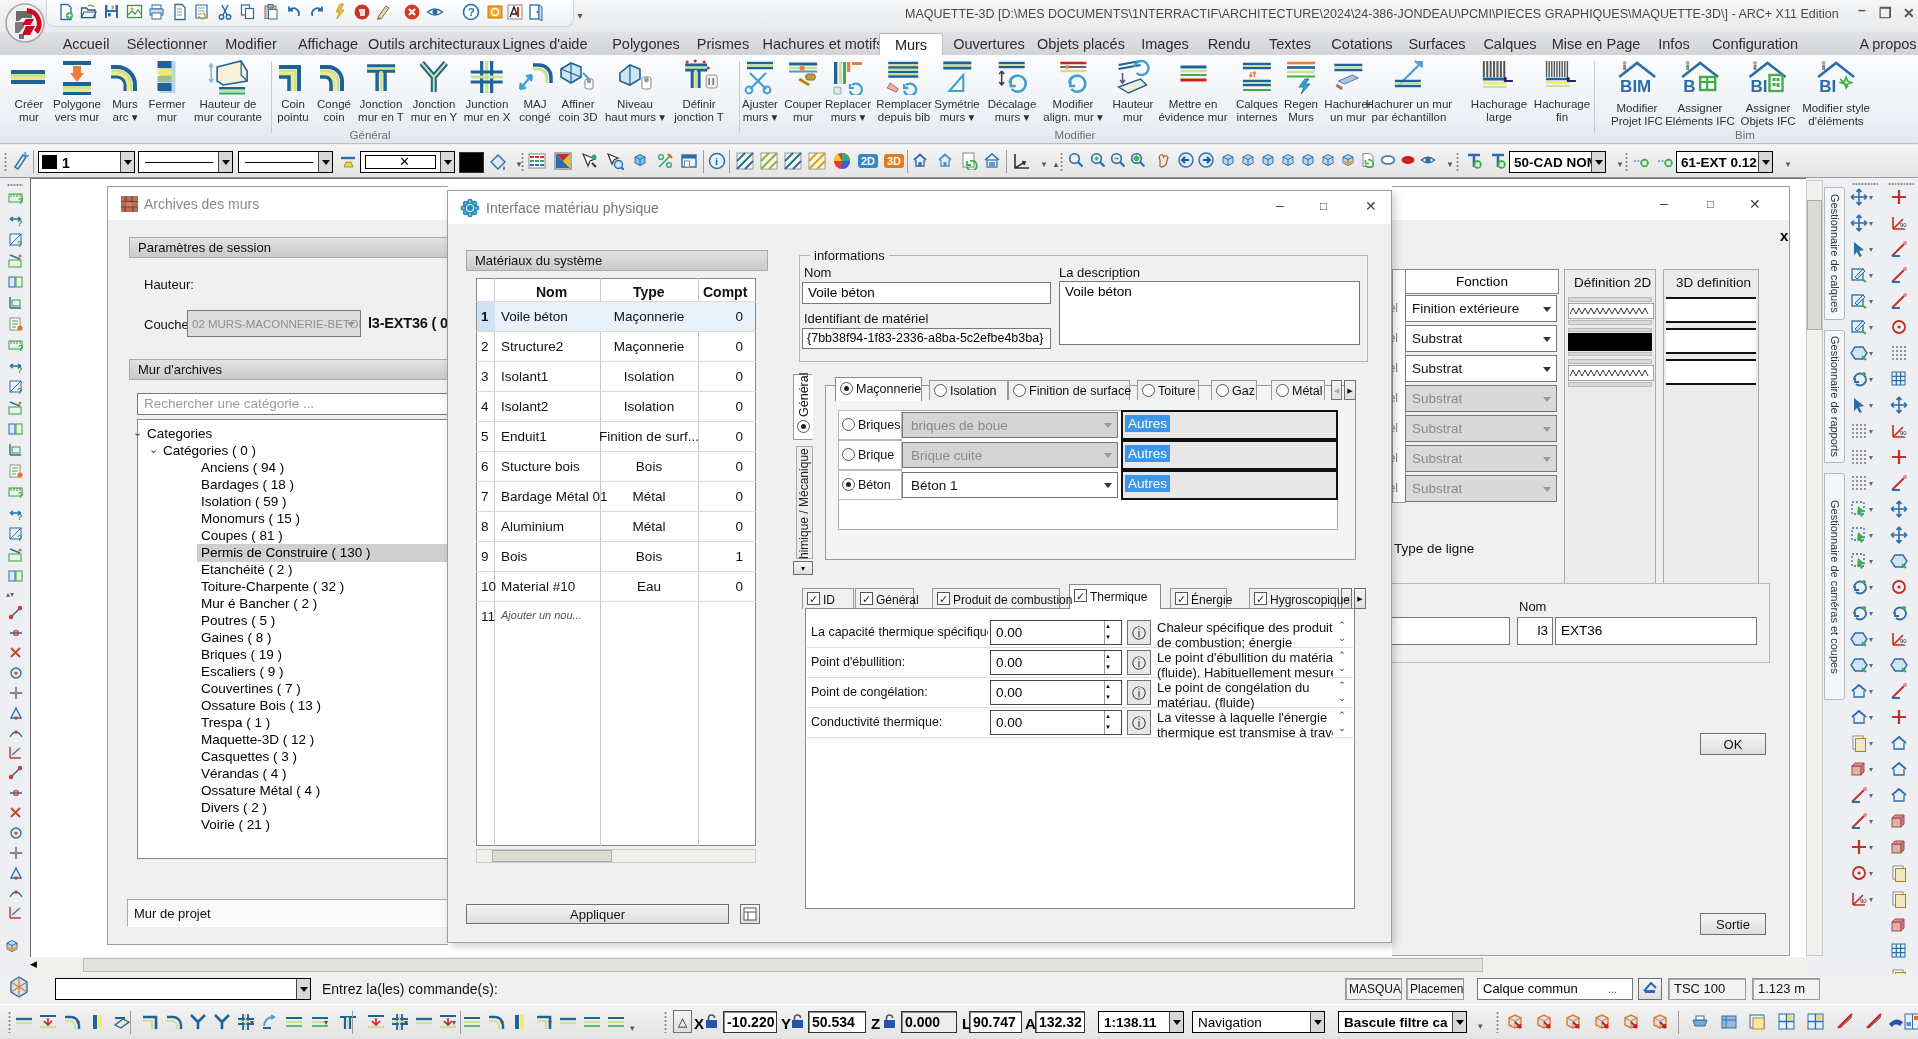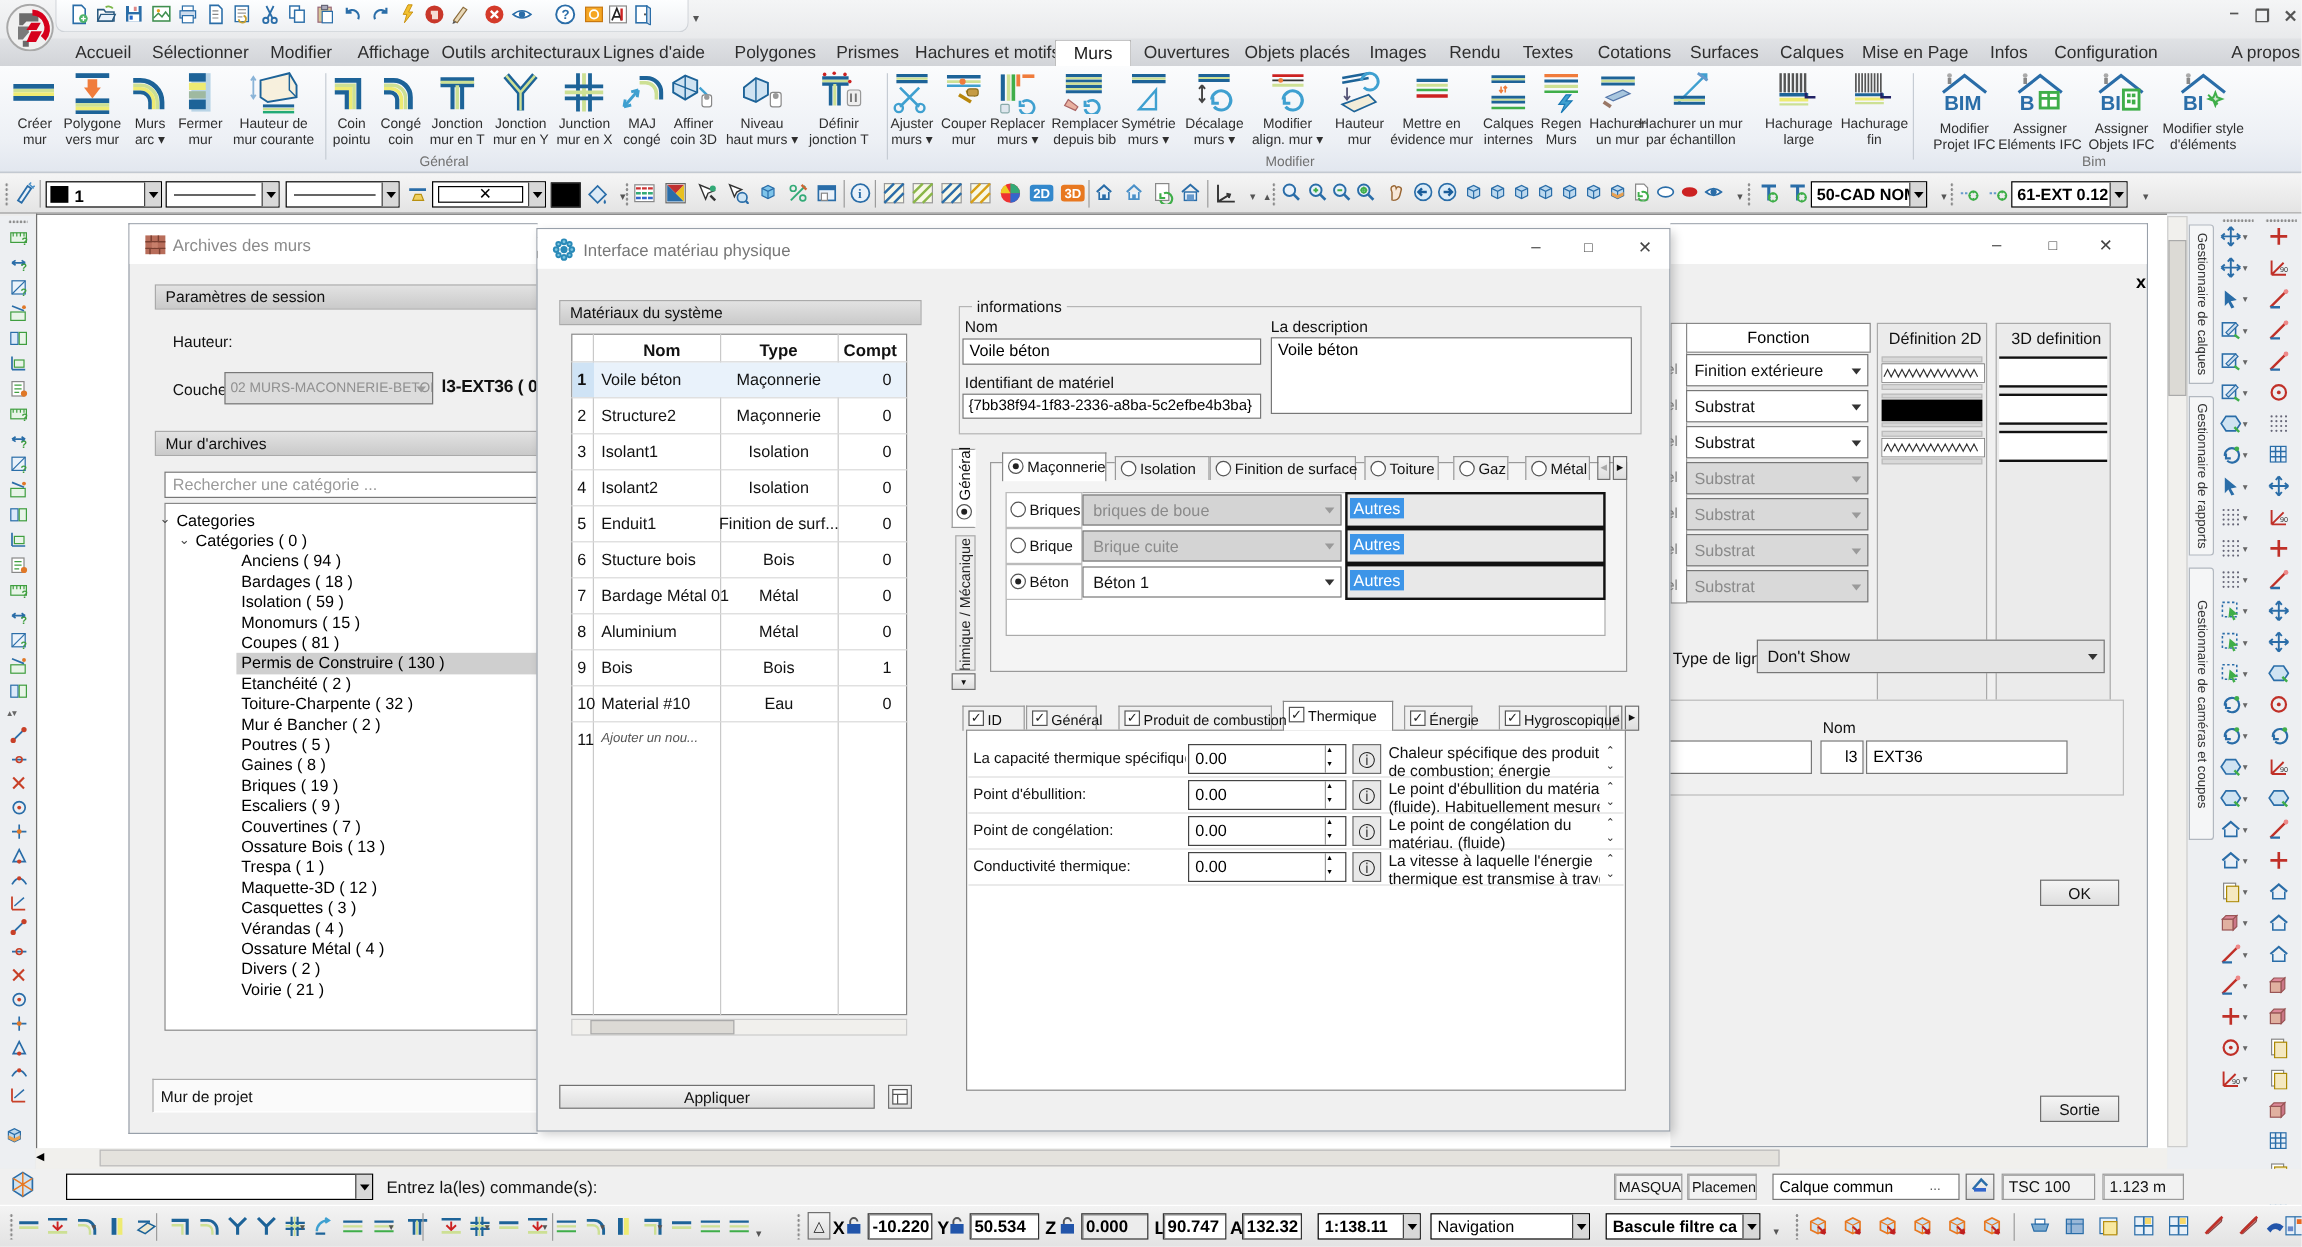--- a/index.html
+++ b/index.html
@@ -141,20 +141,21 @@
           <rect x="2" y="2" width="14" height="14" fill="#fff" stroke="#888"></rect>
           <path d="M4 14 L8 4 l4 10 M5.5 11 h5" stroke="#222" stroke-width="1.4" fill="none"></path>
           <path d="M12 4 v10" stroke="#c22" stroke-width="2"></path>
         </svg></div>
 <div class="qi" style="left:526px"><svg width="18" height="18" viewBox="0 0 18 18" style="">
           <rect x="3" y="2" width="9" height="14" fill="#fff" stroke="#2a6da8" stroke-width="1.3"></rect>
           <path d="M12 2 l3 2 v14 l-3 -2 z" fill="#cfdded" stroke="#2a6da8"></path>
           <circle cx="10.5" cy="9" r="0.9" fill="#555"></circle>
         </svg></div>
 <div class="qi" style="left:570px;color:#555;font-size:10px;top:6px">▾</div>
+<div id="title-text" style="left:905px;right:auto;text-align:left;font-size:12.5px">MAQUETTE-3D [D:\MES DOCUMENTS\1NTERRACTIF\ARCHITECTURE\2024\24-386-JONDEAU\PCMI\PIECES GRAPHIQUES\MAQUETTE-3D\] - ARC+ X11 Edition</div>
 <div class="winbtn" style="left:1858px;top:2px">–</div>
       <div class="winbtn" style="left:1879px">❐</div>
       <div class="winbtn" style="left:1903px">✕</div>
 </div>
 <svg class="abs" style="left:5px;top:3px;z-index:50" width="40" height="40" viewBox="0 0 40 40">
 <circle cx="20" cy="20" r="19" fill="#f0f0f0" stroke="#a8a8a8" stroke-width="1.6"></circle>
 <path d="M11 8 h16 v7 h-10 l-3 3 h-3 z" fill="#6b6b6b"></path>
 <path d="M10 19 h9 v5 l-5 6 h-4 z" fill="#7a7a7a"></path>
 <path d="M14 31 h5 v5 h-5 z" fill="#6b6b6b"></path>
 <path d="M21 16 h8 l-3.5 6 h-8.5 z" fill="#d6001c"></path>
@@ -984,26 +985,25 @@
           <rect width="86" height="16" fill="#fff" stroke="#555" stroke-width="1"></rect>
           <path d="M2 11 l3 -6 l3 6 l3 -6 l3 6 l3 -6 l3 6 l3 -6 l3 6 l3 -6 l3 6 l3 -6 l3 6 l3 -6 l3 6 l3 -6 l3 6 l3 -6 l3 6 l3 -6 l3 6 l3 -6 l3 6 l3 -6 l3 6 l3 -6 l3 6" stroke="#333" fill="none"></path>
         </svg>
         <div style="position:absolute;left:2px;top:25px;right:2px;height:5px;background:#d8d8d8;border:1px solid #bbb"></div>
       </div>
 <div style="position:absolute;left:271px;top:82px;width:96px;height:352px;background:#ebebeb;border:1px solid #aaa"></div>
 <div style="position:absolute;left:274px;top:110px;width:90px;height:26px;background:#fff;border-top:2px solid #111;border-bottom:2px solid #111"></div>
 <div style="position:absolute;left:274px;top:141px;width:90px;height:26px;background:#fff;border-top:2px solid #111;border-bottom:2px solid #111"></div>
 <div style="position:absolute;left:274px;top:172px;width:90px;height:26px;background:#fff;border-top:2px solid #111;border-bottom:2px solid #111"></div>
 <div class="lbl" style="left:2px;top:354px;font-size:13.5px">Type de ligne</div>
-<div class="combo2" style="left:72px;top:346px;width:290px;height:28px;background:#e4e4e4;line-height:27px;padding-left:8px;font-size:13.5px">Don't Show<i></i></div>
 <div style="position:absolute;left:-2px;top:396px;width:380px;height:80px;border:1px solid #bbb;background:#f0f0f0"></div>
 <div class="lbl" style="left:127px;top:412px">Nom</div>
 <div class="sunk" style="left:-2px;top:430px;width:120px;height:28px"></div>
 <div class="sunk" style="left:125px;top:430px;width:36px;height:28px;font-size:13.5px;line-height:26px;text-align:right;padding-right:4px">l3</div>
-<div class="sunk" style="left:163px;top:430px;width:168px;height:28px;font-size:13.5px;line-height:26px;padding-left:5px">EXT36</div>
+<div class="sunk" style="left:163px;top:430px;width:202px;height:28px;font-size:13.5px;line-height:26px;padding-left:5px">EXT36</div>
 <div class="btn" style="left:308px;top:546px;width:66px;height:22px;line-height:21px">OK</div>
 <div class="btn" style="left:308px;top:726px;width:66px;height:22px;line-height:21px">Sortie</div>
 </div>
 <div class="abs" style="left:1780px;top:227px;font-size:15px;font-weight:bold;color:#000">x</div>
 <div class="dlg" style="left:107px;top:186px;width:341px;height:759px;border-right:0">
 <div class="tbar"></div>
 <svg width="17" height="16" viewBox="0 0 17 16" style="position:absolute;left:13px;top:9px">
         <rect width="17" height="16" fill="#b86d5a"></rect>
         <path d="M0 5.5 h17 M0 11 h17 M5 0 v5 M11 0 v5 M8 5.5 v5.5 M4 11 v5 M12 11 v5" stroke="#7a3f30" stroke-width="1.2"></path>
         <rect x="5.5" y="6" width="5" height="4.5" fill="#c87f6a"></rect>

